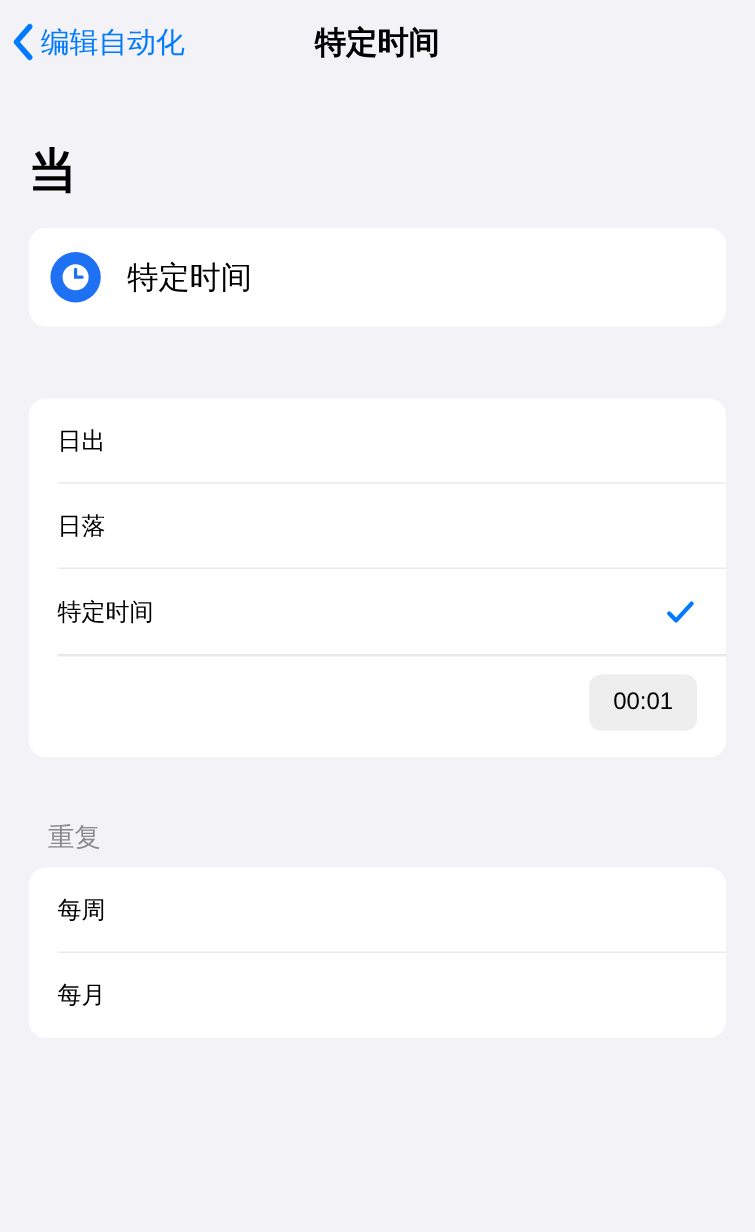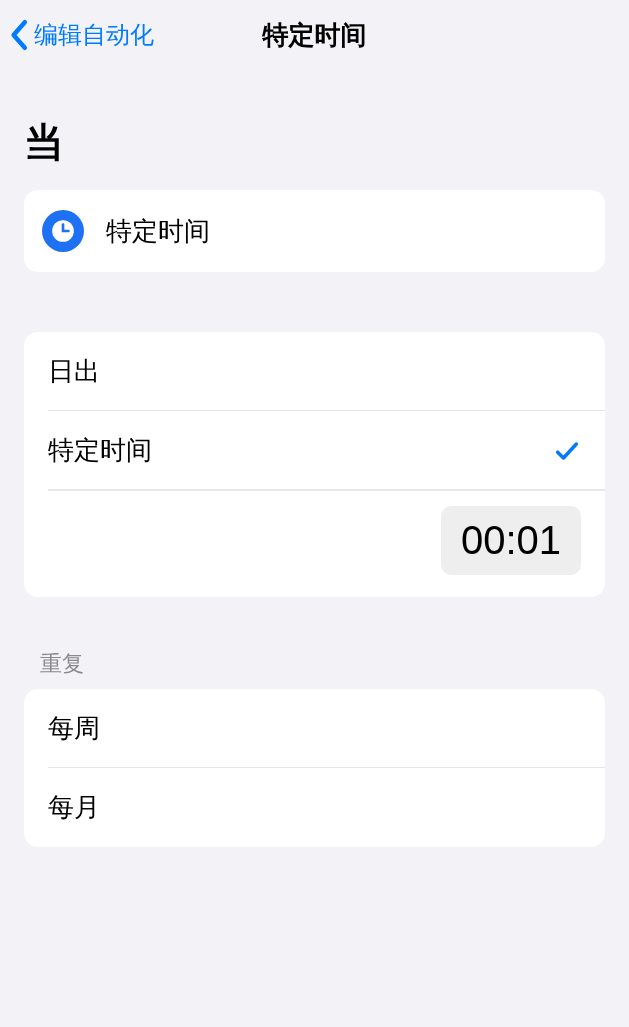--- a/index.html
+++ b/index.html
@@ -77,21 +77,21 @@
       color: #000;
     }
     .spacer {
       height: 60px;
     }
     .list-row {
       display: flex;
       align-items: center;
       justify-content: space-between;
       padding: 22px 24px;
-      font-size: 26px;
+      font-size: 20px;
       color: #000;
       cursor: pointer;
       position: relative;
     }
     .list-row:not(:last-child)::after {
       content: "";
       position: absolute;
       bottom: 0;
       left: 24px;
       right: 0;
@@ -118,21 +118,21 @@
       top: 0;
       left: 24px;
       right: 0;
       height: 1px;
       background: #e5e5ea;
     }
     .time-chip {
       background: #eeeeef;
       border-radius: 10px;
       padding: 12px 20px;
-      font-size: 40px;
+      font-size: 20px;
       color: #000;
       cursor: pointer;
     }
     .group-header {
       font-size: 22px;
       color: #8a8a8e;
       padding: 52px 60px 10px 40px;
     }
   </style>
 </head>
@@ -163,20 +163,23 @@
   </div>
 </div>
 
 <div class="spacer"></div>
 
 <div class="card">
   <div class="list-row">
     <span>日出</span>
   </div>
   <div class="list-row">
+    <span>日落</span>
+  </div>
+  <div class="list-row">
     <span>特定时间</span>
     <span class="checkmark">
       <svg viewBox="0 0 24 24" fill="none" stroke="#007aff" stroke-width="3" stroke-linecap="round" stroke-linejoin="round">
         <polyline points="4,13 9,18 20,6"></polyline>
       </svg>
     </span>
   </div>
   <div class="time-row">
     <div class="time-chip">00:01</div>
   </div>

